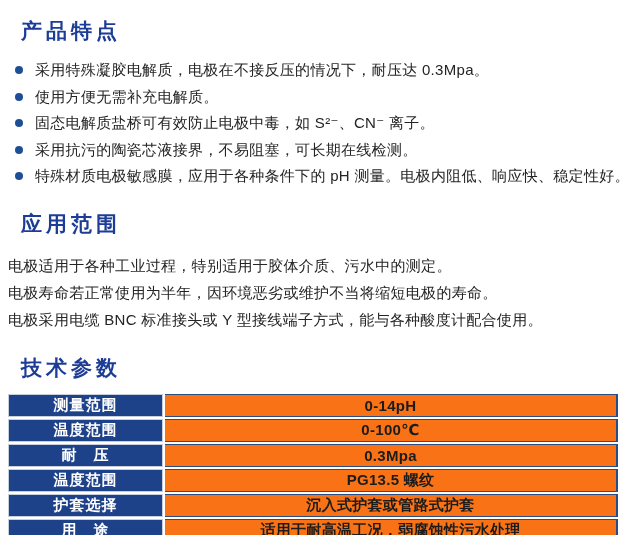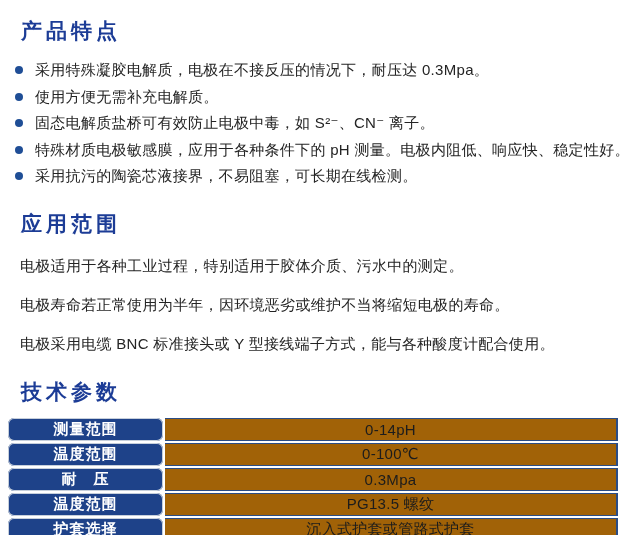--- a/index.html
+++ b/index.html
@@ -44,21 +44,21 @@
     width: 8px;
     height: 8px;
     border-radius: 50%;
     background: #1f4e96;
   }
 
   
   .app-title { margin-top: 23px; font-family: Liberation Mono, monospace; }
   .app-paragraphs { margin-top: 9px; }
   .app-paragraphs p {
-    margin: 12px;
+    margin: 0;
     font-size: 15px;
     line-height: 27px;
     letter-spacing: 0.3px;
     white-space: nowrap;
   }
 
   
   .spec-title { margin-top: 22px; }
   .spec-table {
     margin-top: 11px;
@@ -72,48 +72,48 @@
     width: 155px;
     background: #1e4289;
     color: #ffffff;
     font-weight: bold;
     font-size: 15px;
     letter-spacing: 1px;
     display: flex;
     align-items: center;
     justify-content: center;
     box-shadow: 0 0 0 1px #c6cfdb inset;
-    border-radius: 6px;
   }
   .spec-value {
     flex: 1;
-    background: #a16207;
+    background: #f97316;
     border-top: 1px solid #2b4d86;
     border-bottom: 1px solid #2b4d86;
     border-right: 2px solid #2b4d86;
     display: flex;
     align-items: center;
     justify-content: center;
     font-size: 15px;
     color: #1c1c1c;
     letter-spacing: 0.3px;
+    font-weight: bold;
   }
 </style>
 </head>
 <body>
 
 <div class="page">
 
   <h2 class="section-title">产品特点</h2>
   <ul class="features-list">
     <li>采用特殊凝胶电解质，电极在不接反压的情况下，耐压达 0.3Mpa。</li>
     <li>使用方便无需补充电解质。</li>
     <li>固态电解质盐桥可有效防止电极中毒，如 S²⁻、CN⁻ 离子。</li>
+    <li>采用抗污的陶瓷芯液接界，不易阻塞，可长期在线检测。</li>
     <li>特殊材质电极敏感膜，应用于各种条件下的 pH 测量。电极内阻低、响应快、稳定性好。</li>
-    <li>采用抗污的陶瓷芯液接界，不易阻塞，可长期在线检测。</li>
   </ul>
 
   <h2 class="section-title app-title">应用范围</h2>
   <div class="app-paragraphs">
     <p>电极适用于各种工业过程，特别适用于胶体介质、污水中的测定。</p>
     <p>电极寿命若正常使用为半年，因环境恶劣或维护不当将缩短电极的寿命。</p>
     <p>电极采用电缆 BNC 标准接头或 Y 型接线端子方式，能与各种酸度计配合使用。</p>
   </div>
 
   <h2 class="section-title spec-title">技术参数</h2>

